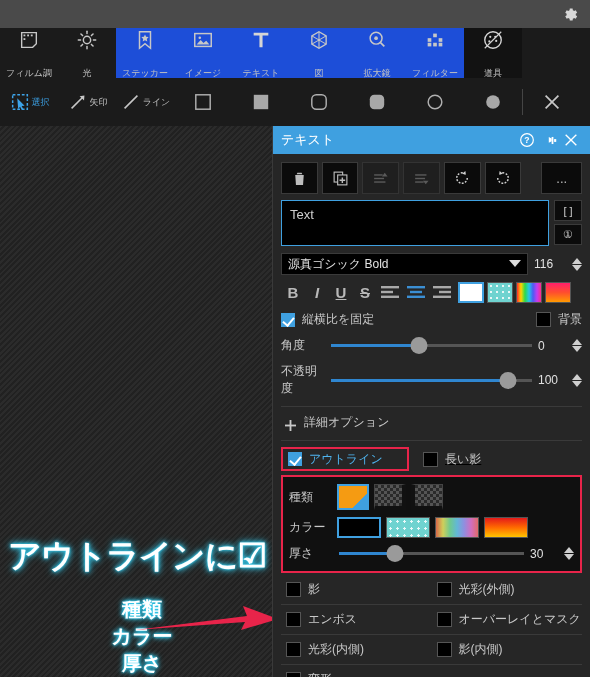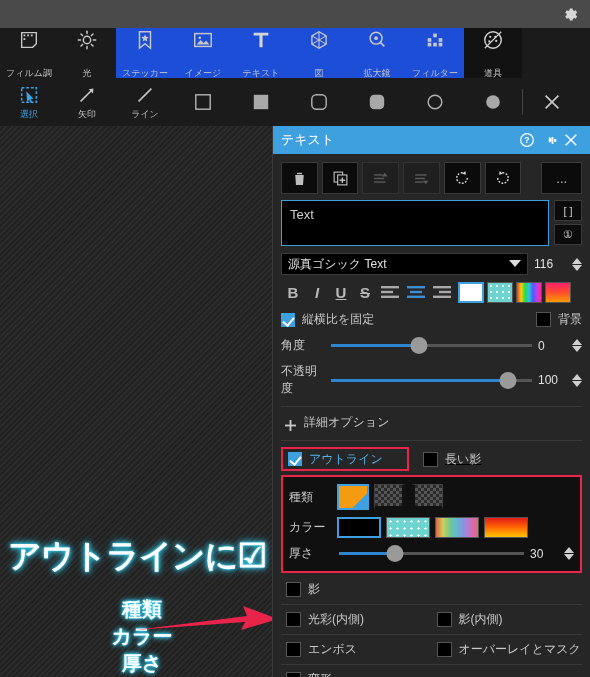--- a/index.html
+++ b/index.html
@@ -35,21 +35,21 @@
   .tb-item.active { background: #121212; }
   .tb-label { font-size: 9px; line-height: 10px; color: #c2c2c2; white-space: nowrap; }
   .tb-ico { height: 24px; display:flex; align-items:center; justify-content:center;}
 
   
   .toolbar2 {
     position: absolute; left: 0; top: 78px; width: 590px; height: 48px;
     background: #1b1b1b; display: flex; align-items: stretch;
   }
   .t2-item {
-    width: 58px; display:flex; flex-direction:column;
+    width: 58px; display:flex; flex-direction:row;
     align-items:center; justify-content:center; gap:1px;
   }
   .t2-item.sel .t2-label { color: #3da3e8; }
   .t2-label { font-size: 9px; color: #c2c2c2; }
   .shape-wrap { width:58px; display:flex; align-items:center; justify-content:center; }
   .sep-v { width:1px; height:26px; background:#454545; align-self:center; }
 
   
   .canvas {
     position: absolute; left: 0; top: 126px; width: 590px; height: 551px;
@@ -474,21 +474,21 @@
       <div class="textrow">
         <textarea class="text-input" placeholder="Text" style="">Text</textarea>
         <div class="side-btns">
           <div class="side-btn">[ ]</div>
           <div class="side-btn">①</div>
         </div>
       </div>
 
       <div class="fontrow">
         <div class="font-select">
-          <span>源真ゴシック Text</span>
+          <span>源真ゴシック Bold</span>
           <svg width="12" height="8" viewBox="0 0 12 8">
               <path fill="#ddd" d="M0 0h12L6 7z"></path>
             </svg>
         </div>
         <div class="num-box">116</div>
         <div class="spin">
           <svg width="10" height="6" viewBox="0 0 10 6">
               <path fill="#cfcfcf" d="M5 0l5 6H0z"></path>
             </svg>
           <svg width="10" height="6" viewBox="0 0 10 6">
@@ -635,44 +635,48 @@
           </span>
         </div>
       </div>
 
       <div class="fx-grid">
         <div class="fx-line">
           <div class="fx-cell">
             <span class="cb black"></span>
             <span class="cb-label">影</span>
           </div>
+          <div class="fx-cell">
+            <span class="cb black"></span>
+            <span class="cb-label">光彩(外側)</span>
+          </div>
+        </div>
+        <div class="fx-line">
+          <div class="fx-cell">
+            <span class="cb black"></span>
+            <span class="cb-label">エンボス</span>
+          </div>
+          <div class="fx-cell">
+            <span class="cb black"></span>
+            <span class="cb-label">オーバーレイとマスク</span>
+          </div>
         </div>
         <div class="fx-line">
           <div class="fx-cell">
             <span class="cb black"></span>
             <span class="cb-label">光彩(内側)</span>
           </div>
           <div class="fx-cell">
             <span class="cb black"></span>
             <span class="cb-label">影(内側)</span>
           </div>
         </div>
         <div class="fx-line">
           <div class="fx-cell">
             <span class="cb black"></span>
-            <span class="cb-label">エンボス</span>
-          </div>
-          <div class="fx-cell">
-            <span class="cb black"></span>
-            <span class="cb-label">オーバーレイとマスク</span>
-          </div>
-        </div>
-        <div class="fx-line">
-          <div class="fx-cell">
-            <span class="cb black"></span>
             <span class="cb-label">変形</span>
           </div>
           <div class="fx-cell"></div>
         </div>
       </div>
 
     </div>
   </div>
 </div>
 

